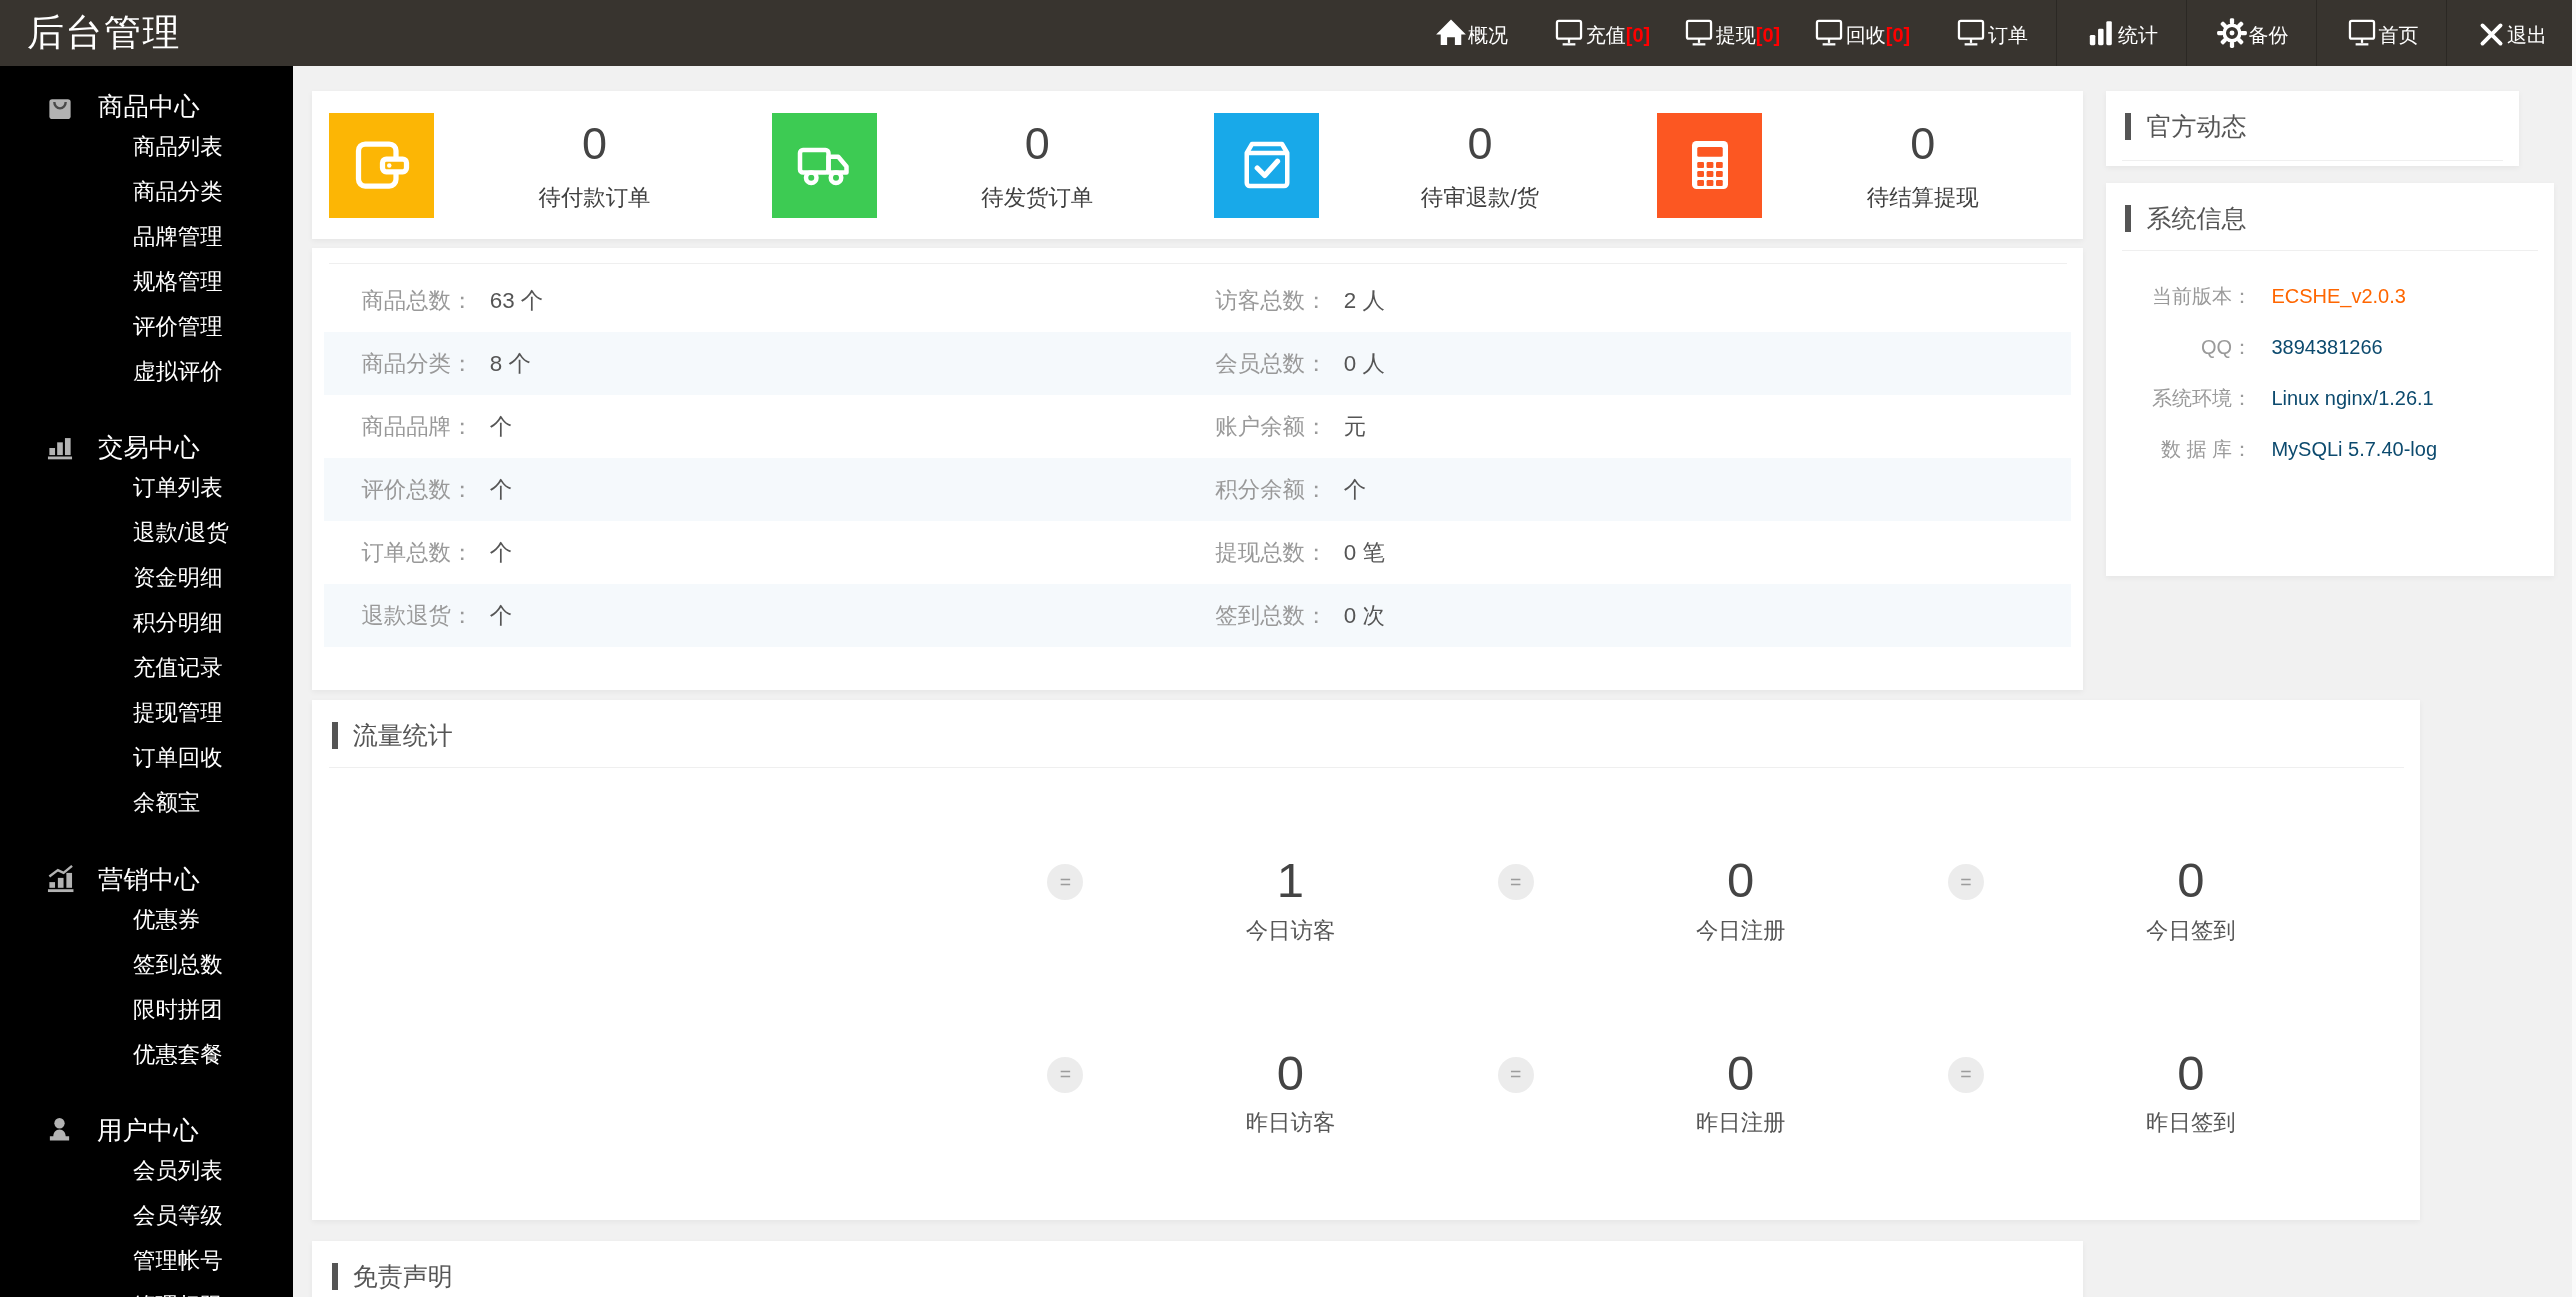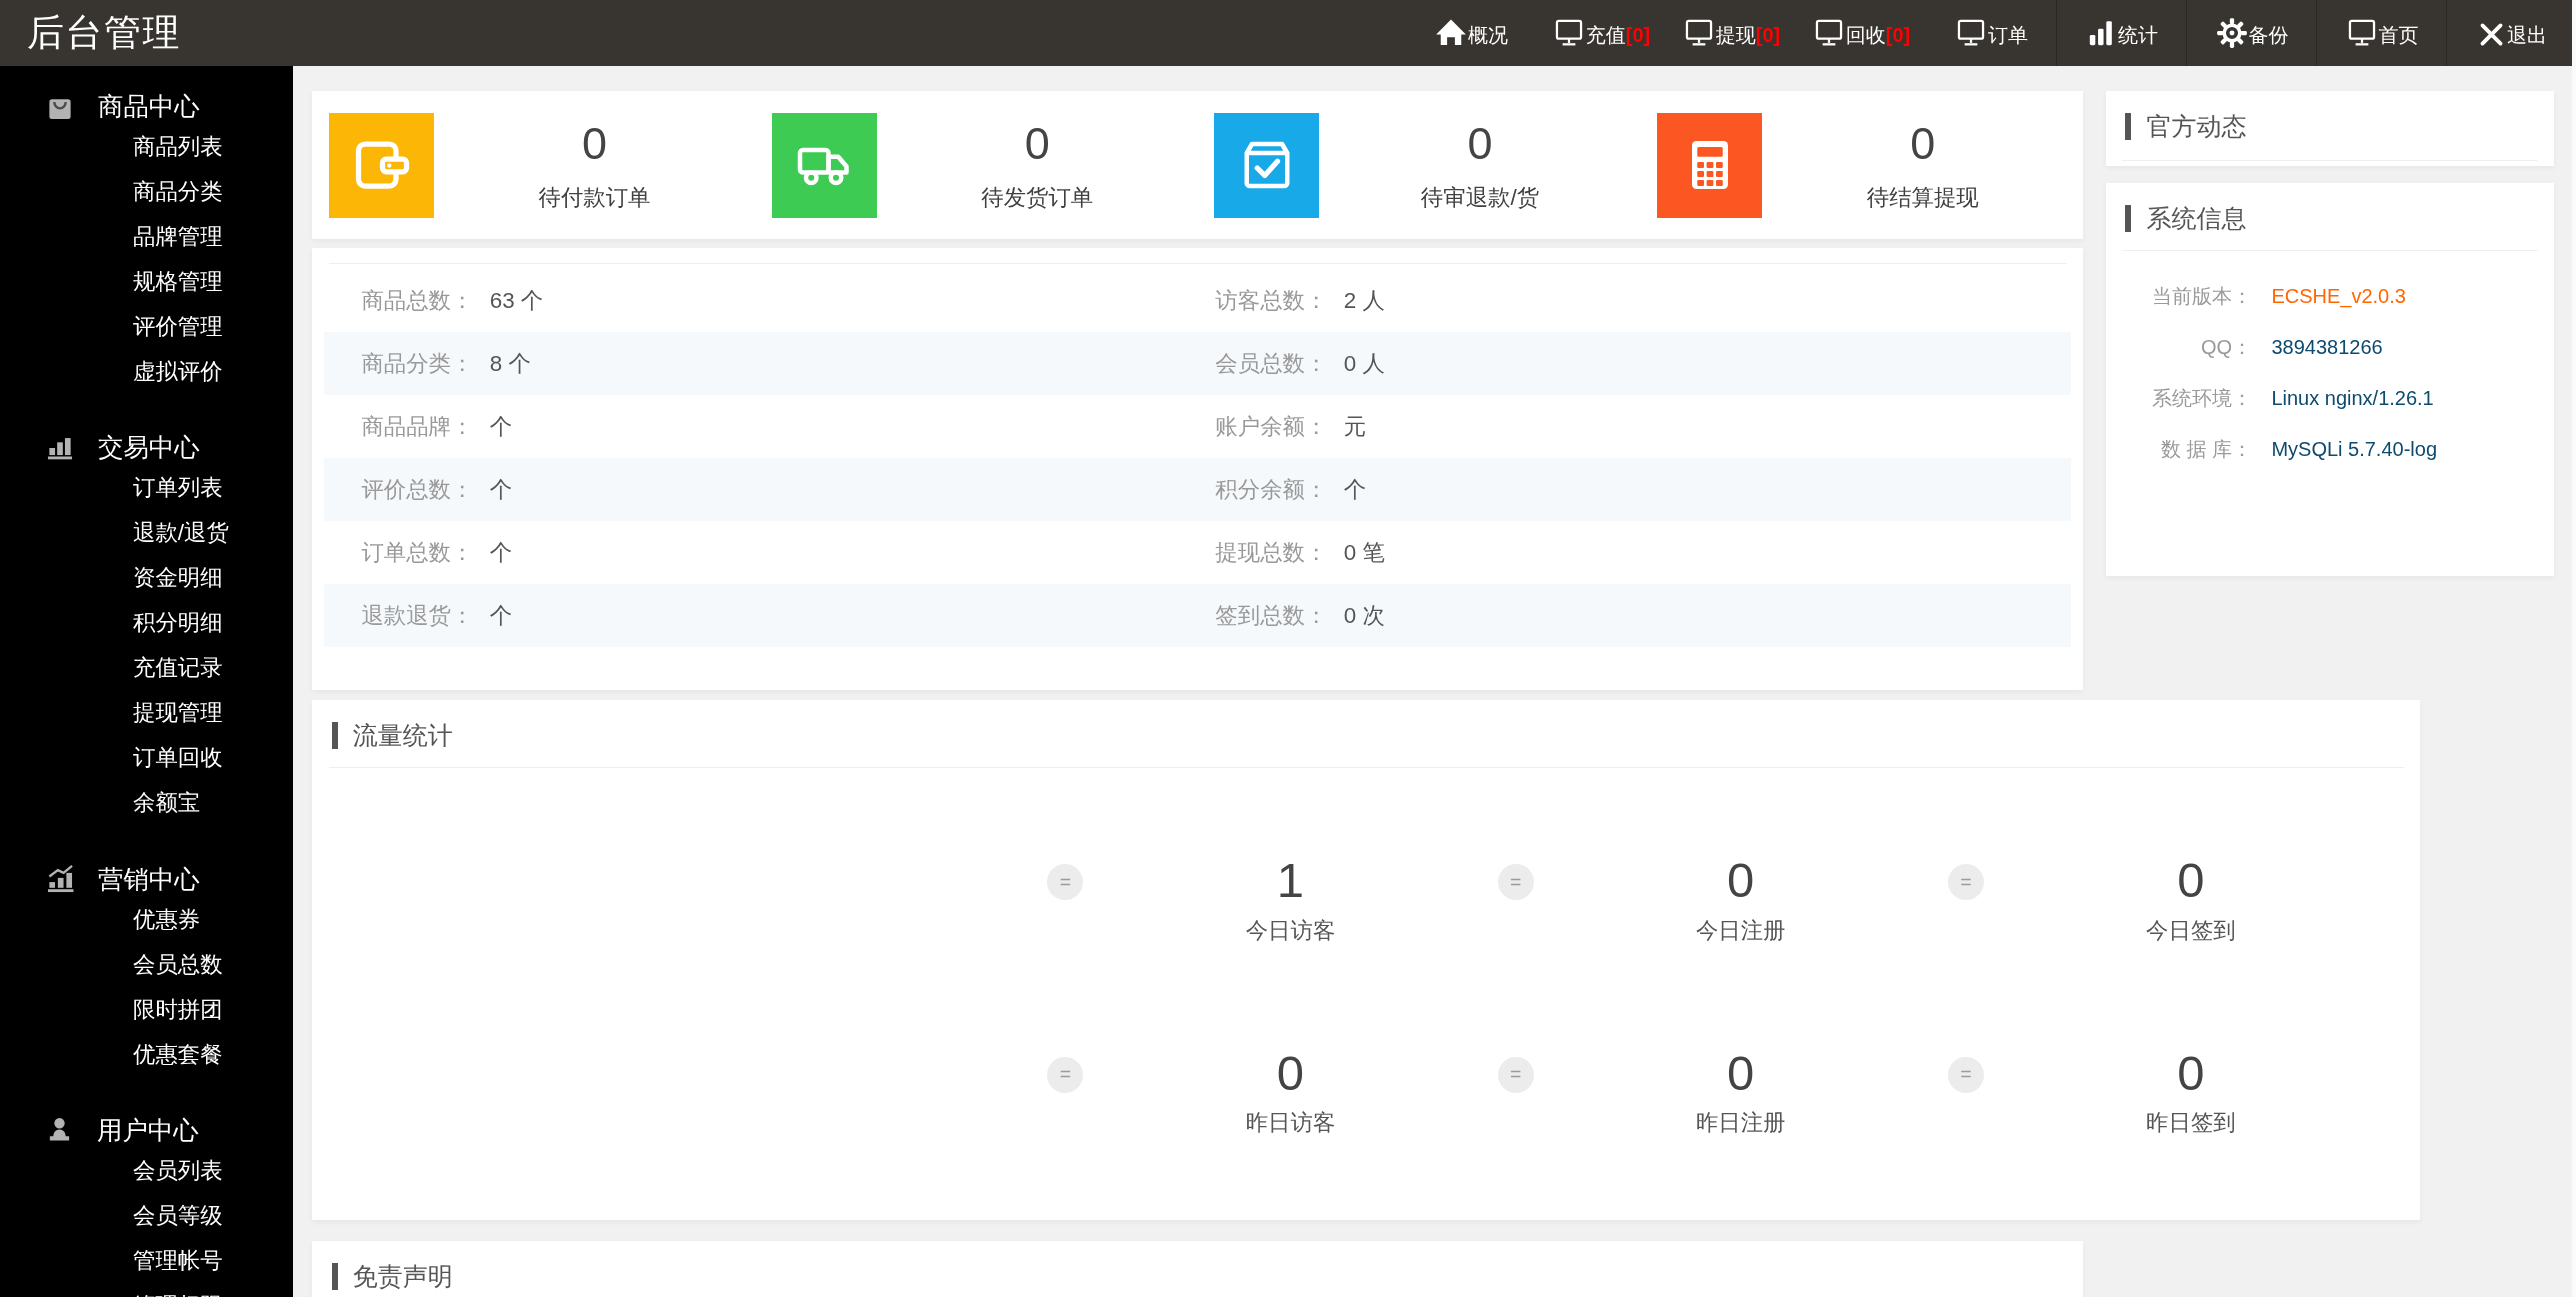--- a/index.html
+++ b/index.html
@@ -60,21 +60,21 @@
   .t-group { flex:1; display:flex; align-items:flex-start; }
   .eq-circle { width:36px; height:36px; border-radius:50%; background:#ececec; color:#9c9c9c; font-size:19.4px; display:flex; align-items:center; justify-content:center; margin-top:12px; flex:none; }
   .t-mid { flex:1; text-align:center; }
   .t-val { font-size:49px; color:#444; line-height:1.15; }
   .t-lab { font-size:22.4px; color:#555; margin-top:6px; }
 
   
   .disc-panel { left:19.4px; top:1175px; width:1771px; height:164px; }
 
   
-  .official-panel { left:1813px; top:25px; width:448px; height:75px; }
+  .official-panel { left:1813px; top:25px; width:413px; height:75px; }
   .official-panel .h-divider { margin-top:16.4px; }
   .system-panel { left:1813px; top:117px; width:448px; height:393px; }
   .sys-rows { padding:19.4px 18px 0 18px; }
   .sys-row { height:51px; display:flex; align-items:center; font-size:20px; }
   .sys-label { width:128px; text-align:right; color:#9a9a9a; white-space:nowrap; }
   .sys-value { color:#0c4a6e; margin-left:19.4px; white-space:nowrap; }
   .sys-value.hl { color:#ff6600; cursor:pointer; }
 
   
   .scroll-strip { position:absolute; right:0; top:0; width:4.5px; height:1298px; background:#fafafa; z-index:20; }
@@ -237,21 +237,21 @@
             <rect x="7" y="37" width="36" height="4"></rect>
             <rect x="9" y="27" width="8" height="8"></rect>
             <rect x="21" y="21" width="8" height="14"></rect>
             <rect x="33" y="14" width="8" height="21"></rect>
           </g>
           <path d="M9 19 L21 10 L29 14 L41 4" stroke="#b3b3b3" stroke-width="3.4" fill="none"></path>
         </svg>
       <span class="sb-title">营销中心</span>
     </div>
     <div class="sb-item">优惠券</div>
-    <div class="sb-item">会员总数</div>
+    <div class="sb-item">签到总数</div>
     <div class="sb-item">限时拼团</div>
     <div class="sb-item">优惠套餐</div>
   </div>
 
   <div class="sb-sec">
     <div class="sb-head">
       <svg viewBox="0 0 48 48" width="33" height="33" fill="#b3b3b3">
           <circle cx="24" cy="12" r="7.5"></circle>
           <path d="M24 21 c-5.5 0 -9 4.5 -9 10 h-5 v6 h28 v-6 h-5 c0 -5.5 -3.5 -10 -9 -10 z"></path>
         </svg>

